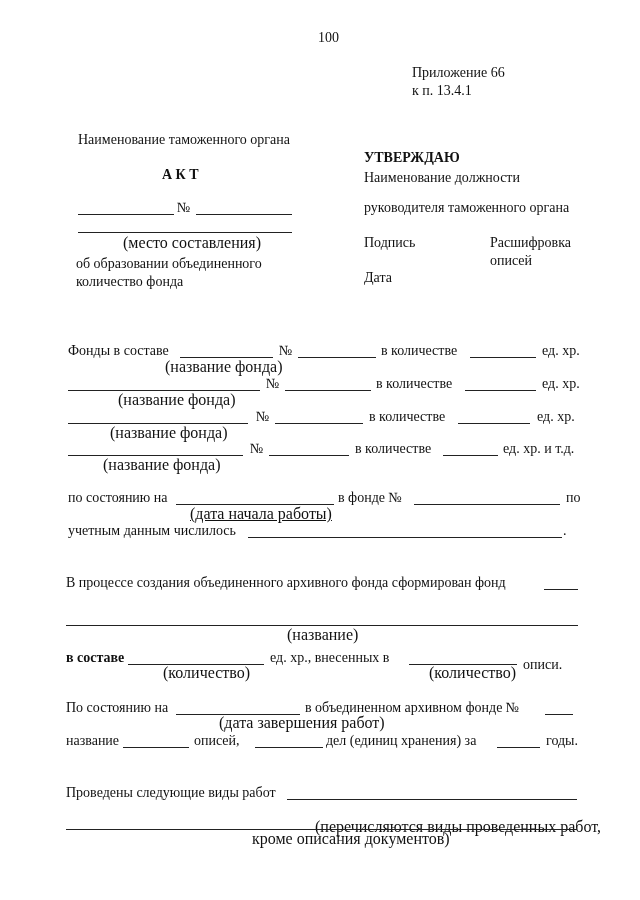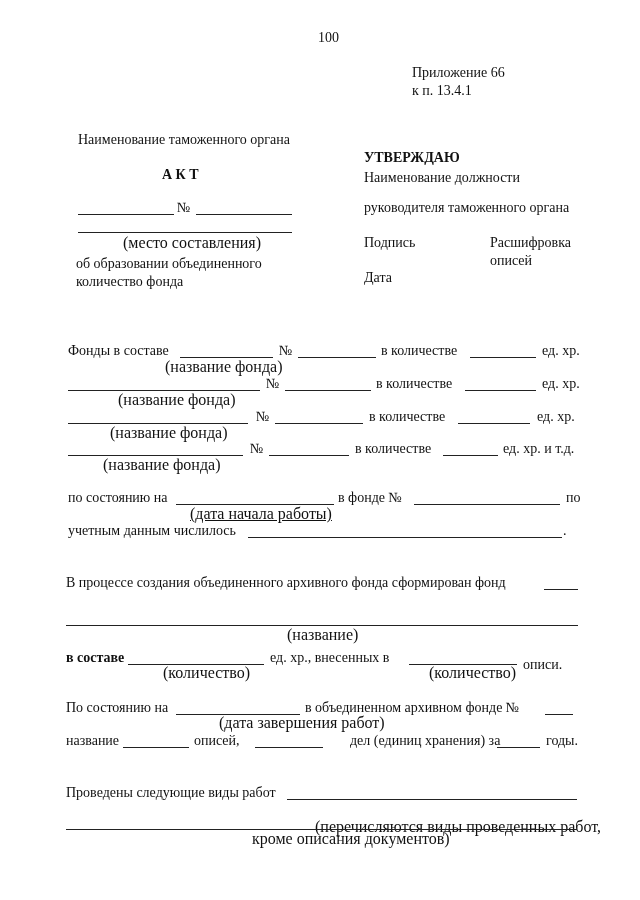--- a/index.html
+++ b/index.html
@@ -94,21 +94,21 @@
 
 <div class="t" style="left:66px;top:700px;">По состоянию на</div>
 <div class="ln" style="left:176px;top:714px;width:124px;"></div>
 <div class="t" style="left:305px;top:700px;">в объединенном архивном фонде №</div>
 <div class="ln" style="left:545px;top:714px;width:28px;"></div>
 <div class="s" style="left:176px;top:717px;margin-left:43px;">(дата завершения работ)</div>
 <div class="t" style="left:66px;top:733px;">название</div>
 <div class="ln" style="left:123px;top:747px;width:66px;"></div>
 <div class="t" style="left:194px;top:733px;">описей,</div>
 <div class="ln" style="left:255px;top:747px;width:68px;"></div>
-<div class="t" style="left:326px;top:733px;margin-left:24px;">дел (единиц хранения) за</div>
+<div class="t" style="left:326px;top:733px;">дел (единиц хранения) за</div>
 <div class="ln" style="left:497px;top:747px;width:43px;"></div>
 <div class="t" style="left:546px;top:733px;">годы.</div>
 
 <div class="t" style="left:66px;top:785px;">Проведены следующие виды работ</div>
 <div class="ln" style="left:287px;top:799px;width:290px;"></div>
 <div class="s" style="left:315px;top:803px;margin-top:18px;">(перечисляются виды проведенных работ,</div>
 <div class="ln" style="left:66px;top:829px;width:511px;"></div>
 <div class="s" style="left:252px;top:833px;">кроме описания документов)</div>
 
 </body></html>

